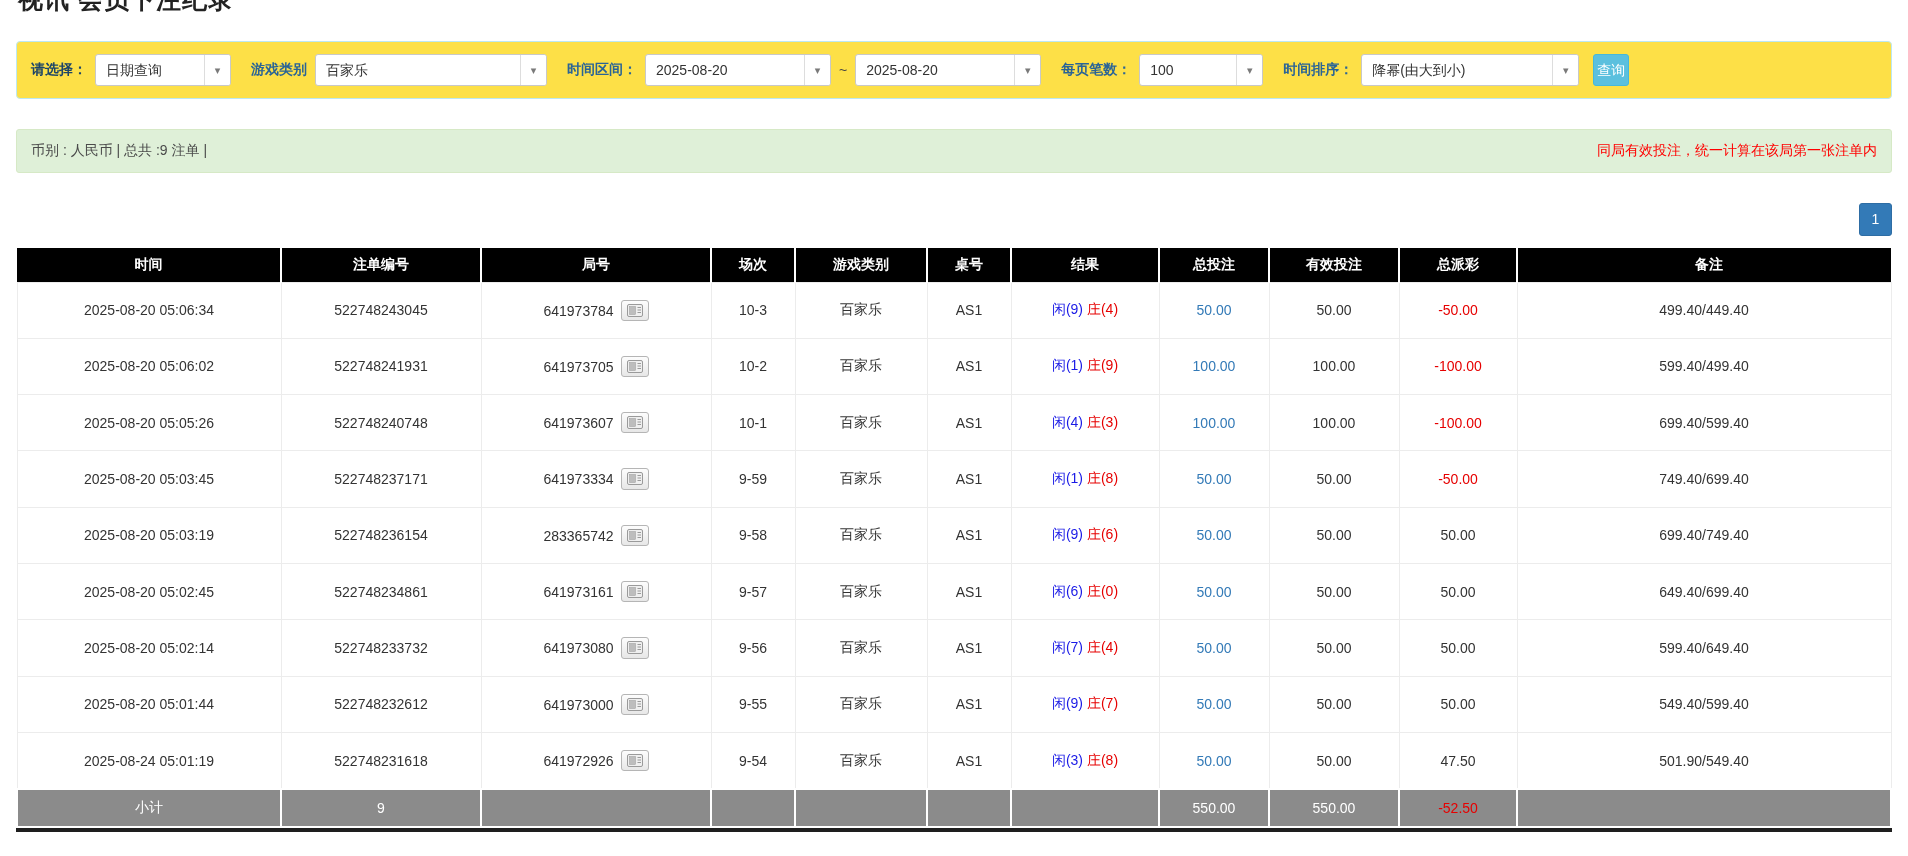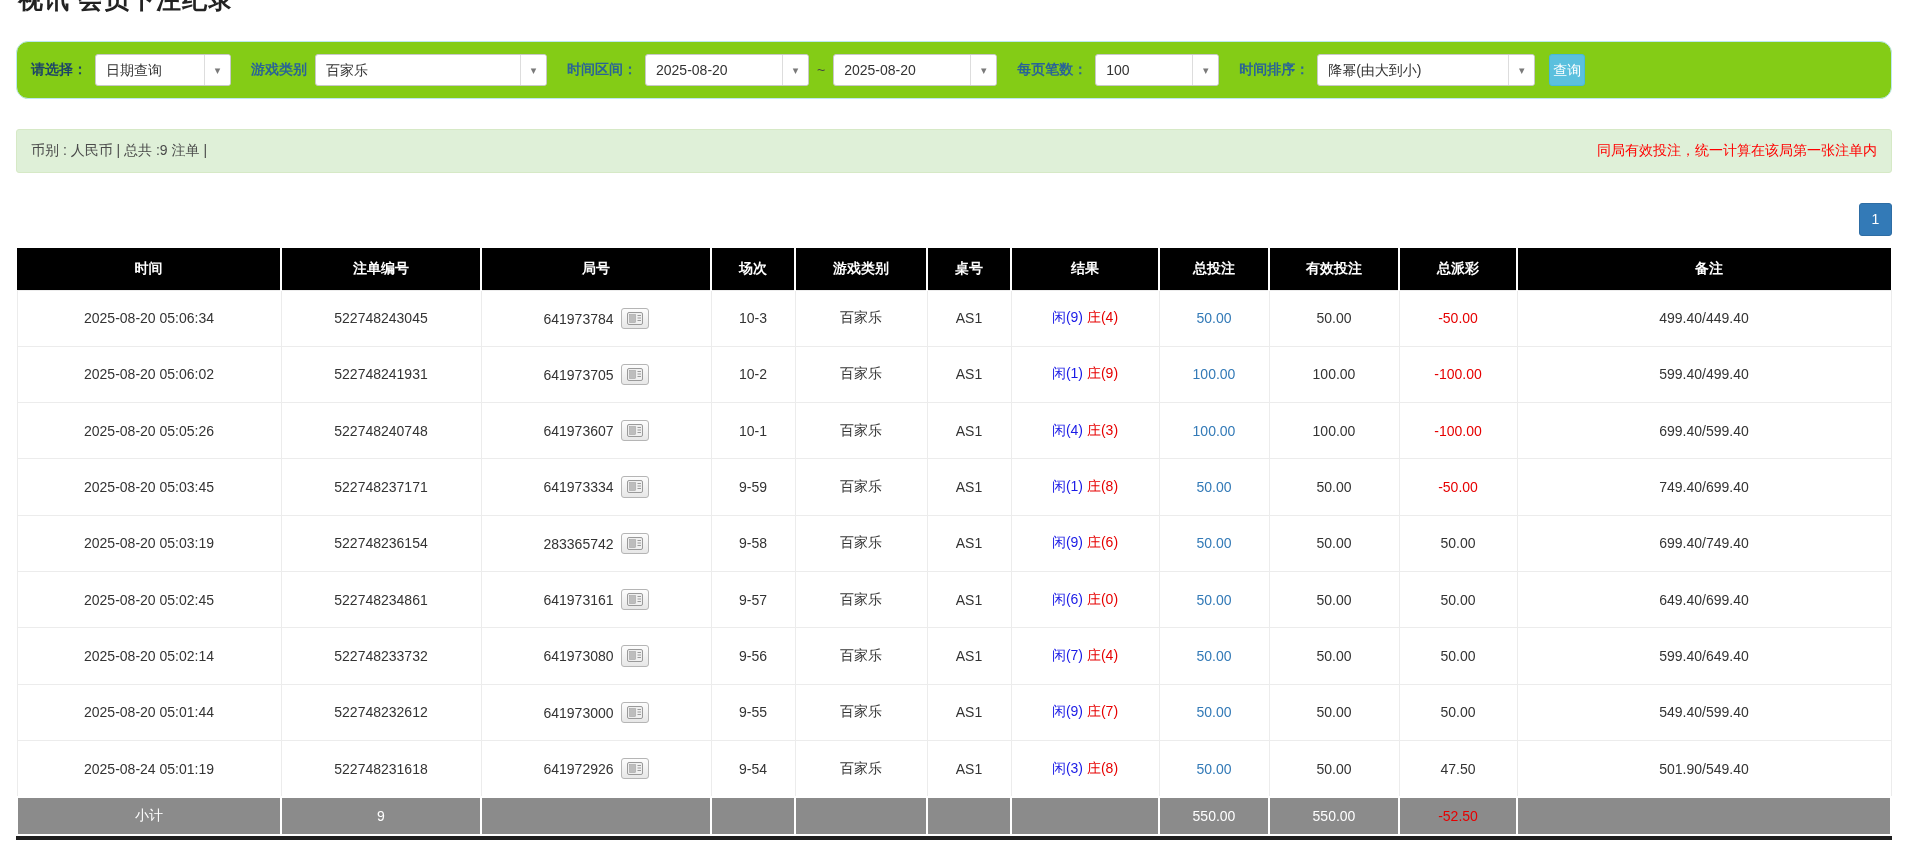--- a/index.html
+++ b/index.html
@@ -16,23 +16,23 @@
   
   .title-clip { height: 15px; overflow: hidden; }
   .page-title {
     font-size: 25px; font-weight: 700; color: #222;
     margin: -17px 0 0 2px; line-height: 32px; letter-spacing: 1px;
   }
 
   
   .filter-bar {
     margin-top: 26px;
-    background: #84cc16;
+    background: #fde047;
     border: 1px solid #bce8f1;
-    border-radius: 12px;
+    border-radius: 4px;
     padding: 12px 14px;
     display: flex; align-items: center;
     font-size: 14px;
   }
   .flabel { font-weight: 700; color: #2a6496; margin-right: 8px; white-space: nowrap; }
   .flabel.dark { color: #1d4568; }
   .flabel.spaced { margin-left: 20px; }
   .combo {
     display: inline-flex; align-items: stretch;
     background: #fff; border: 1px solid #c8c8c8; border-radius: 3px;
@@ -42,21 +42,21 @@
     flex: 1; padding: 0 10px; line-height: 30px; font-size: 14px; color: #333;
     white-space: nowrap; overflow: hidden;
   }
   .combo-arrow {
     width: 26px; border-left: 1px solid #ddd;
     display: flex; align-items: center; justify-content: center;
     color: #7a7a7a; font-size: 11px; background: #fff; cursor: pointer;
   }
   .w-qtype { width: 136px; }
   .w-game  { width: 232px; }
-  .w-date  { width: 164px; justify-content: space-between; }
+  .w-date  { width: 186px; justify-content: space-between; }
   .w-size  { width: 124px; }
   .w-sort  { width: 218px; }
   .tilde { margin: 0 8px; color: #444; }
   .btn-search {
     margin-left: 14px;
     background: #5bc0de; border: 1px solid #46b8da; color: #fff;
     font-size: 14px; padding: 0 3px; height: 32px; line-height: 30px;
     border-radius: 3px; cursor: pointer; font-family: inherit;
   }
 
@@ -79,21 +79,21 @@
     text-align: center; font-size: 14px; border-radius: 3px; cursor: pointer;
   }
 
   
   table.records {
     width: 100%; border-collapse: collapse; margin-top: 12px;
     font-size: 14px; table-layout: fixed;
   }
   table.records thead th {
     background: #000; color: #fff; font-weight: 700;
-    height: 42px; padding: 0 4px; text-align: center;
+    height: 34px; padding: 0 4px; text-align: center;
     border-right: 2px solid #fff;
   }
   table.records thead th:last-child { border-right: none; padding-left: 13px; }
   table.records tbody td {
     text-align: center; padding: 17px 6px; color: #333;
     border: 1px solid #ececec; background: #fff;
     overflow: hidden; white-space: nowrap;
   }
   .bet-link { color: #337ab7; cursor: pointer; }
   .neg { color: #e60000 !important; }

